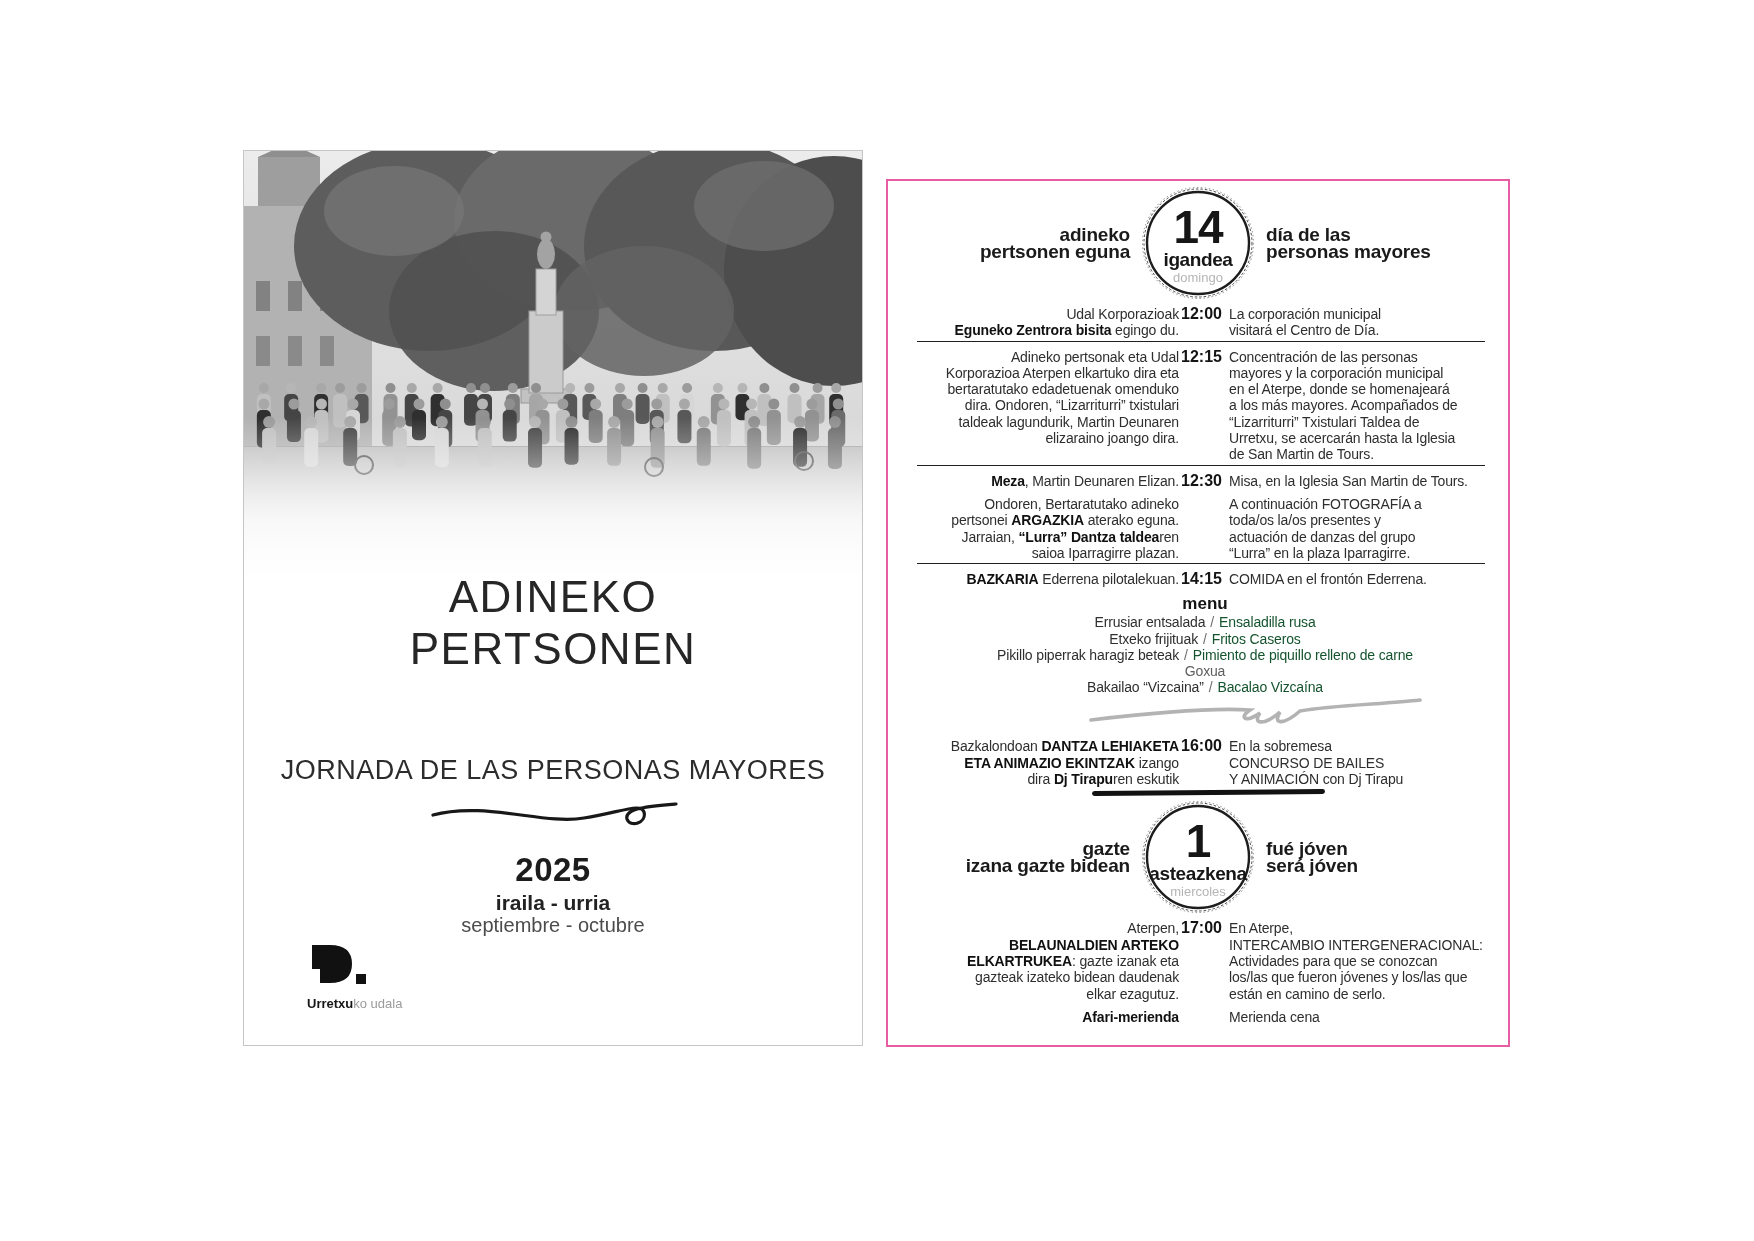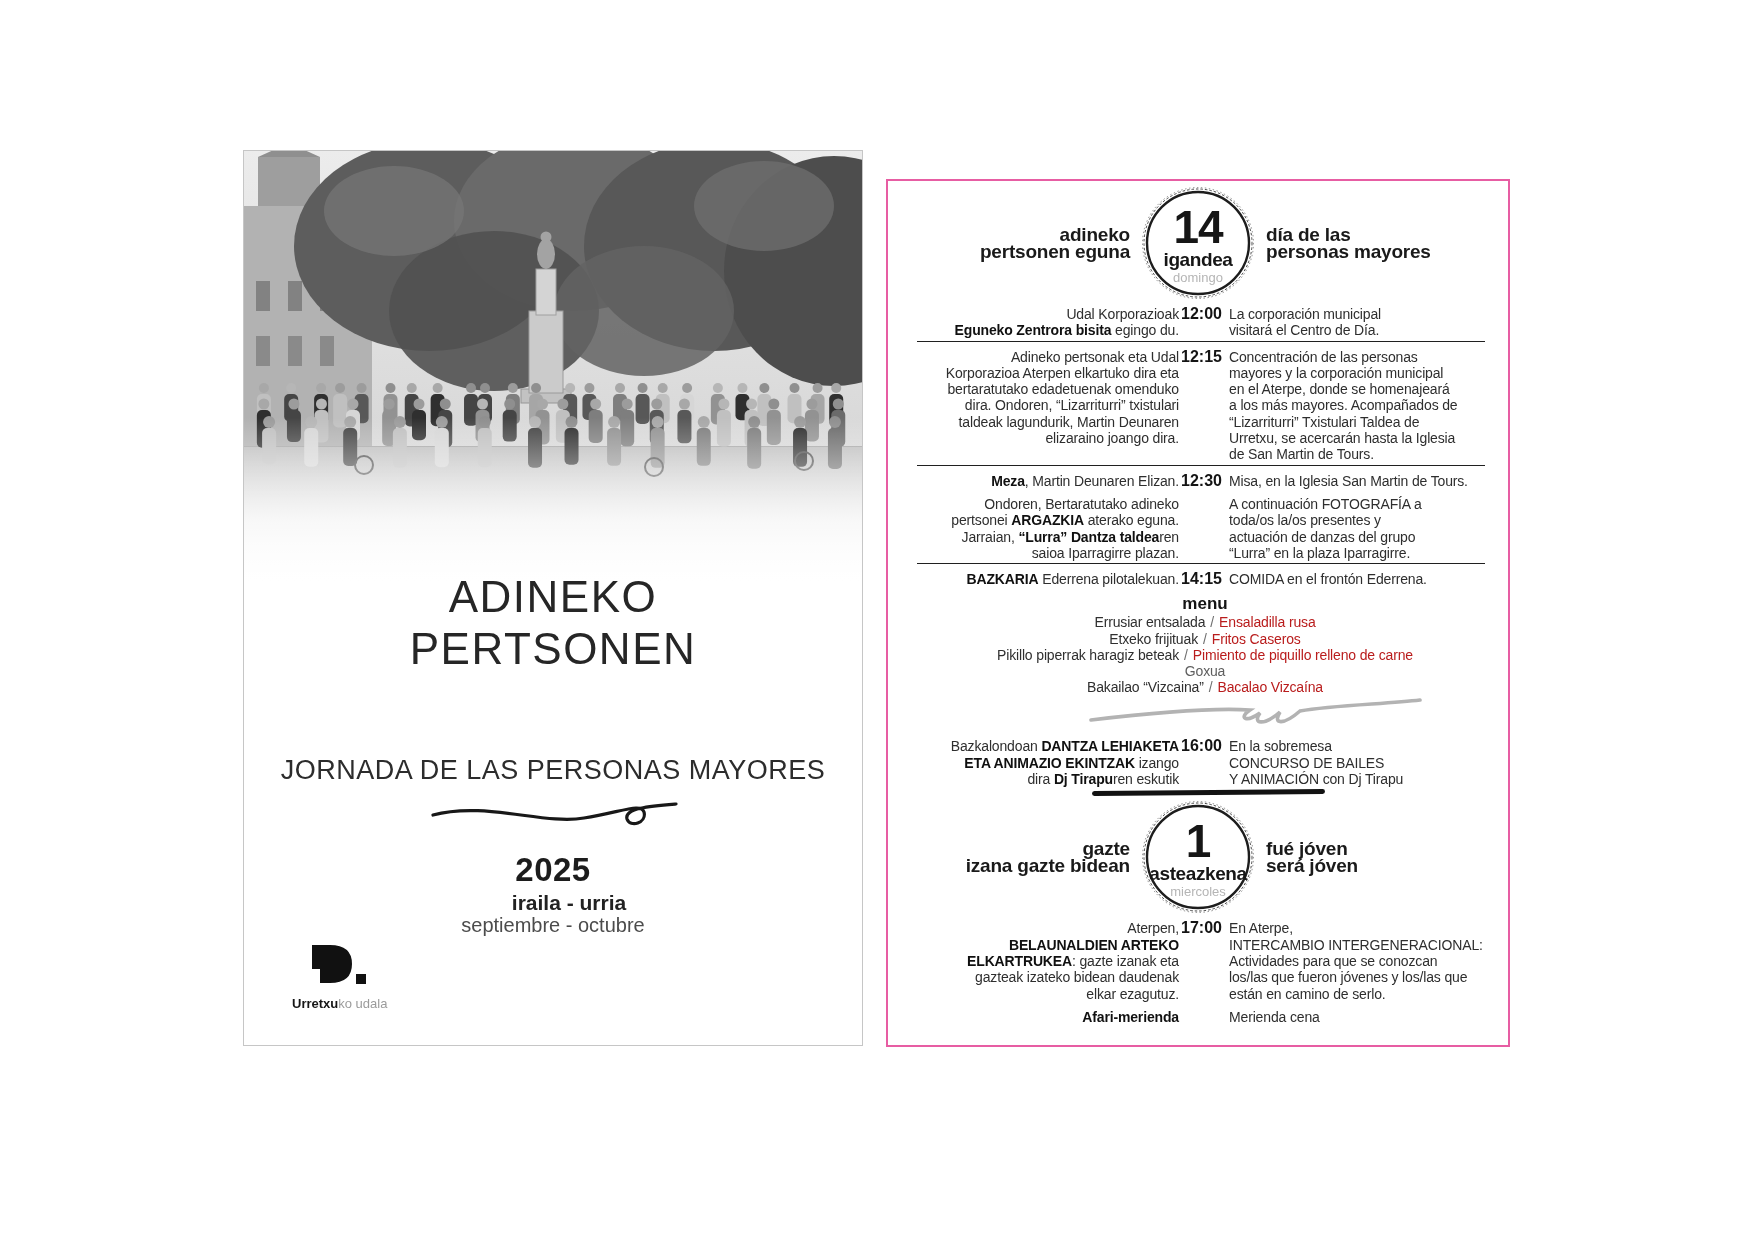--- a/index.html
+++ b/index.html
@@ -12,26 +12,26 @@
   .photo-wrap svg{display:block;width:100%;height:100%;}
   .photo-fade{position:absolute;left:0;top:0;width:100%;height:100%;
     background:linear-gradient(to bottom,rgba(255,255,255,0) 62%,rgba(255,255,255,.82) 86%,#fff 100%);}
   .big-title{position:absolute;left:0;top:420px;width:100%;text-align:center;
     font-size:44px;font-weight:300;letter-spacing:1.5px;line-height:52px;color:#262626;}
   .sub-title{position:absolute;left:0;top:604px;width:100%;text-align:center;
     font-size:27px;font-weight:300;letter-spacing:.5px;color:#2c2c2c;}
   .swirl{position:absolute;left:185px;top:644px;width:250px;height:44px;}
   .year{position:absolute;left:0;top:700px;width:100%;text-align:center;
     font-size:33px;font-weight:800;letter-spacing:.5px;color:#1c1c1c;}
-  .dates-eu{position:absolute;left:16px;top:740px;width:100%;text-align:center;
+  .dates-eu{position:absolute;left:0;top:740px;width:100%;text-align:center;
     font-size:21px;font-weight:700;color:#222;}
   .dates-es{position:absolute;left:0;top:763px;width:100%;text-align:center;
     font-size:20px;font-weight:400;color:#4c4c4c;}
   .logo{position:absolute;left:62px;top:792px;width:64px;height:48px;}
-  .logo-text{position:absolute;left:48px;top:845px;font-size:13px;color:#9b9b9b;}
+  .logo-text{position:absolute;left:63px;top:845px;font-size:13px;color:#9b9b9b;}
   .logo-text b{color:#161616;font-weight:700;}
 
   
   .right-card{position:absolute;left:886px;top:179px;width:624px;height:868px;
     background:#fff;border:2px solid #e75da3;box-sizing:border-box;}
   .rc-inner{padding-top:2px;}
 
   .day-header{display:flex;align-items:center;margin-top:4px;}
   .day-label{flex:1;font-weight:700;font-size:19px;line-height:17px;color:#1a1a1a;letter-spacing:-.2px;}
   .lab-left{text-align:right;padding-right:12px;}
@@ -49,21 +49,21 @@
   .srow b{font-weight:700;color:#101010;}
   .eu{width:285px;text-align:right;}
   .time{width:48px;padding-left:2px;font-weight:700;font-size:16px;color:#141414;letter-spacing:0;}
   .es{width:250px;text-align:left;}
   .tline{white-space:nowrap;}
   .sep{border-top:1.6px solid #202020;margin:2px 0 0 29px;width:568px;height:0;}
 
   .menu-wrap{margin-top:7px;text-align:center;padding-left:14px;}
   .menu-title{font-weight:700;font-size:17px;color:#141414;}
   .menu-line{font-size:14px;line-height:16.2px;letter-spacing:-.15px;color:#2f2f2f;}
-  .menu-line .es-part{color:#b91c1c;margin-top:42px;}
+  .menu-line .es-part{color:#14532d;margin-top:42px;}
   .menu-line .slash{color:#6f6f6f;padding:0 5px;}
   .menu-line.solo{color:#5e5e5e;}
   .menu-squiggle{margin:2px 0 0 200px;width:335px;height:30px;}
 
   .underline16{margin:3px 0 0 204px;width:233px;height:5px;background:#121212;
     border-radius:3px;transform:rotate(-.5deg);}
 </style>
 </head>
 <body>
 

